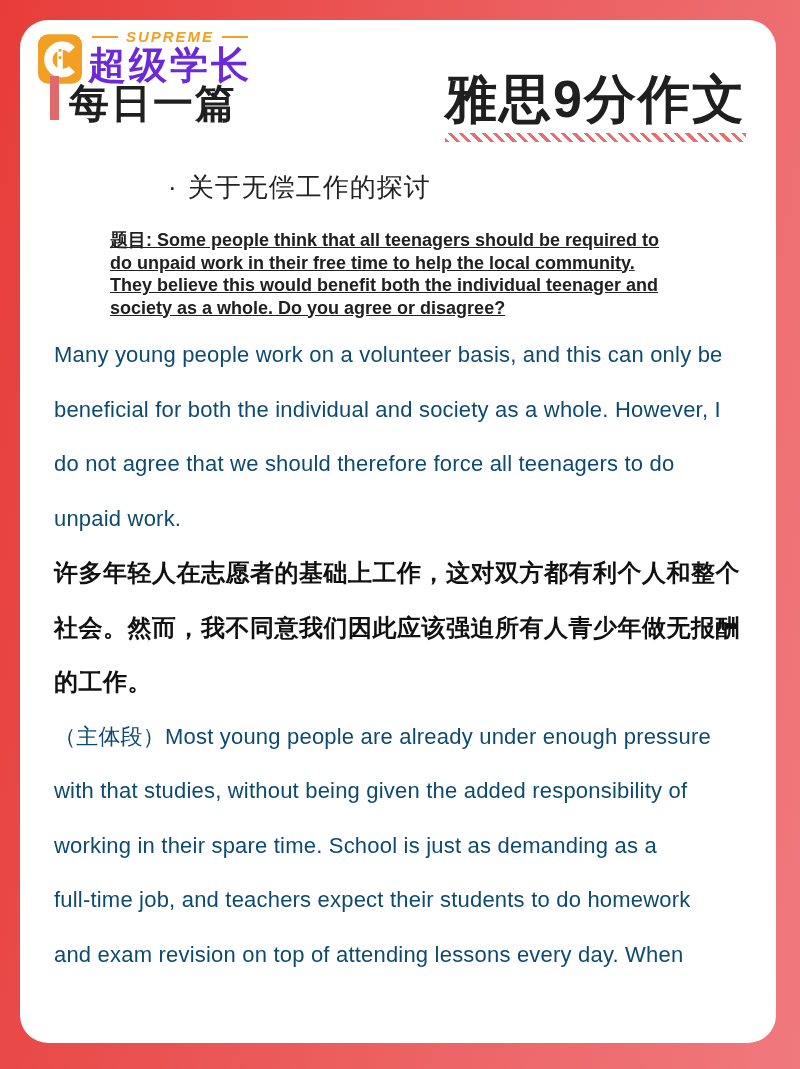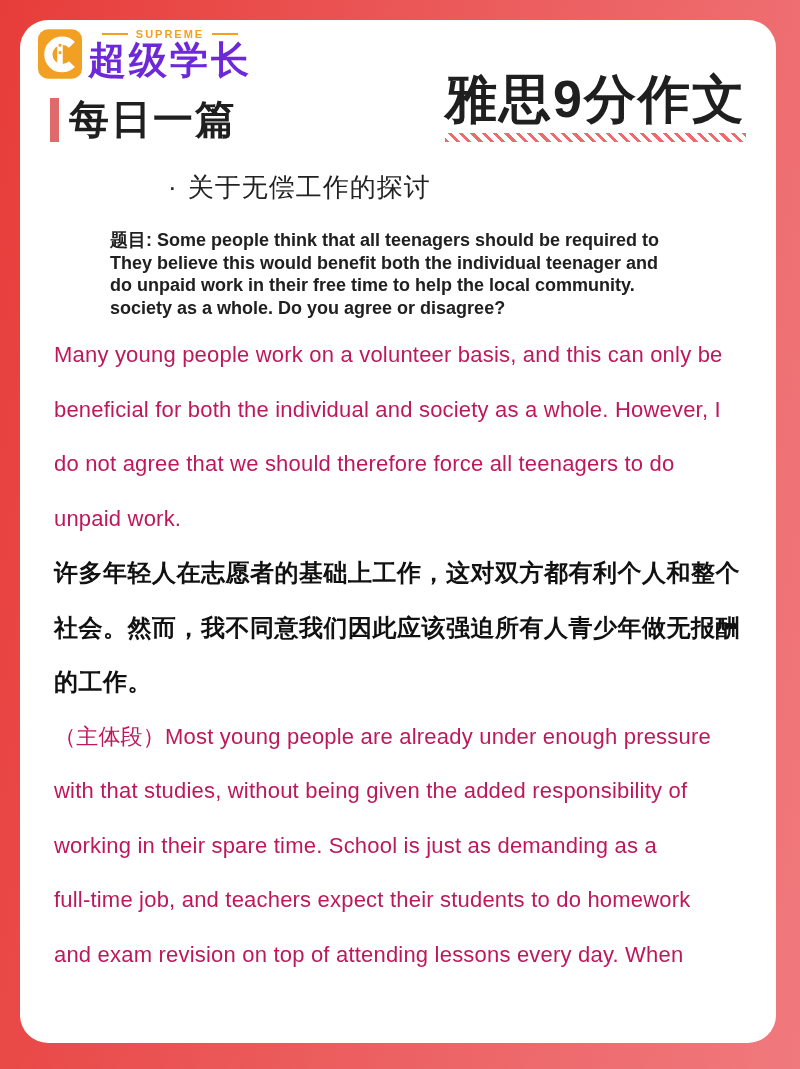--- a/index.html
+++ b/index.html
@@ -15,45 +15,45 @@
     position:absolute; left:20px; top:20px; right:24px; bottom:26px;
     background:#ffffff; border-radius:28px; overflow:hidden;
   }
 
   
   .brand{ position:absolute; left:18px; top:8px; display:flex; align-items:flex-end; gap:6px; }
   .brand-icon{ width:44px; height:50px; display:block; }
   .brand-text{ display:flex; flex-direction:column; align-items:center; }
   .supreme-row{ display:flex; align-items:center; gap:8px; margin-bottom:1px; }
   .supreme-rule{ width:26px; height:2px; background:#f2a024; }
-  .supreme-label{ color:#f2a024; font-size:11px; font-weight:bold; letter-spacing:2px; }
+  .supreme-label{ color:#f2a024; font-size:15px; font-weight:bold; letter-spacing:2px;font-style:italic; }
   .brand-name{ color:#6d28d9; font-size:38px; font-weight:900; letter-spacing:3px; line-height:1; }
 
   
-  .daily{ position:absolute; left:30px; top:72px; display:flex; align-items:center; }
+  .daily{ position:absolute; left:30px; top:56px; display:flex; align-items:flex-start; }
   .daily-bar{ width:9px; height:44px; background:#e0696c; margin-right:10px; }
   .daily-label{ font-size:40px; font-weight:900; color:#1f1f1f; letter-spacing:2px; }
 
   .main-title-wrap{ position:absolute; right:30px; top:50px; text-align:center; }
   .main-title{ font-size:52px; font-weight:900; color:#1f1f1f; letter-spacing:2px; line-height:1.15; }
   .hatch{
     margin-top:3px; height:9px; width:100%;
     background:repeating-linear-gradient(45deg,#ed6a6e 0 3px,transparent 3px 8px);
   }
 
   
   .section-title{ position:absolute; left:148px; top:150px; font-size:26px; color:#222;
     font-weight:500; letter-spacing:1px; display:flex; align-items:center; gap:10px; }
   .section-bullet{ font-size:26px; }
 
   .question{ position:absolute; left:90px; top:209px; width:580px; }
-  .question-line{ font-size:18px; font-weight:700; color:#202020; line-height:22.5px; white-space:nowrap; }
+  .question-line{ font-size:18px; font-weight:700; color:#202020; line-height:22.5px; white-space:nowrap;text-decoration:underline; }
 
   .body-text{ position:absolute; left:34px; top:308px; width:712px; }
-  .line{ height:54.5px; display:flex; align-items:center; font-size:22px; color:#be185d;
+  .line{ height:54.5px; display:flex; align-items:center; font-size:22px; color:#0c4a6e;
     white-space:nowrap; letter-spacing:0.2px; }
   .line.zh{ font-weight:900; font-size:24px; color:#111; letter-spacing:0.5px; }
 </style>
 </head>
 <body>
 
 <div class="page">
   <div class="card">
 
     <div class="brand">
@@ -85,22 +85,22 @@
       <div class="hatch"></div>
     </div>
 
     <div class="section-title">
       <span class="section-bullet">·</span>
       <span>关于无偿工作的探讨</span>
     </div>
 
     <div class="question">
         <div class="question-line">题目: Some people think that all teenagers should be required to</div>
+        <div class="question-line">do unpaid work in their free time to help the local community.</div>
         <div class="question-line">They believe this would benefit both the individual teenager and</div>
-        <div class="question-line">do unpaid work in their free time to help the local community.</div>
         <div class="question-line">society as a whole. Do you agree or disagree?</div>
       </div>
 
     <div class="body-text">
         <div class="line en">Many young people work on a volunteer basis, and this can only be</div>
         <div class="line en">beneficial for both the individual and society as a whole. However, I</div>
         <div class="line en">do not agree that we should therefore force all teenagers to do</div>
         <div class="line en">unpaid work.</div>
         <div class="line zh">许多年轻人在志愿者的基础上工作，这对双方都有利个人和整个</div>
         <div class="line zh">社会。然而，我不同意我们因此应该强迫所有人青少年做无报酬</div>

